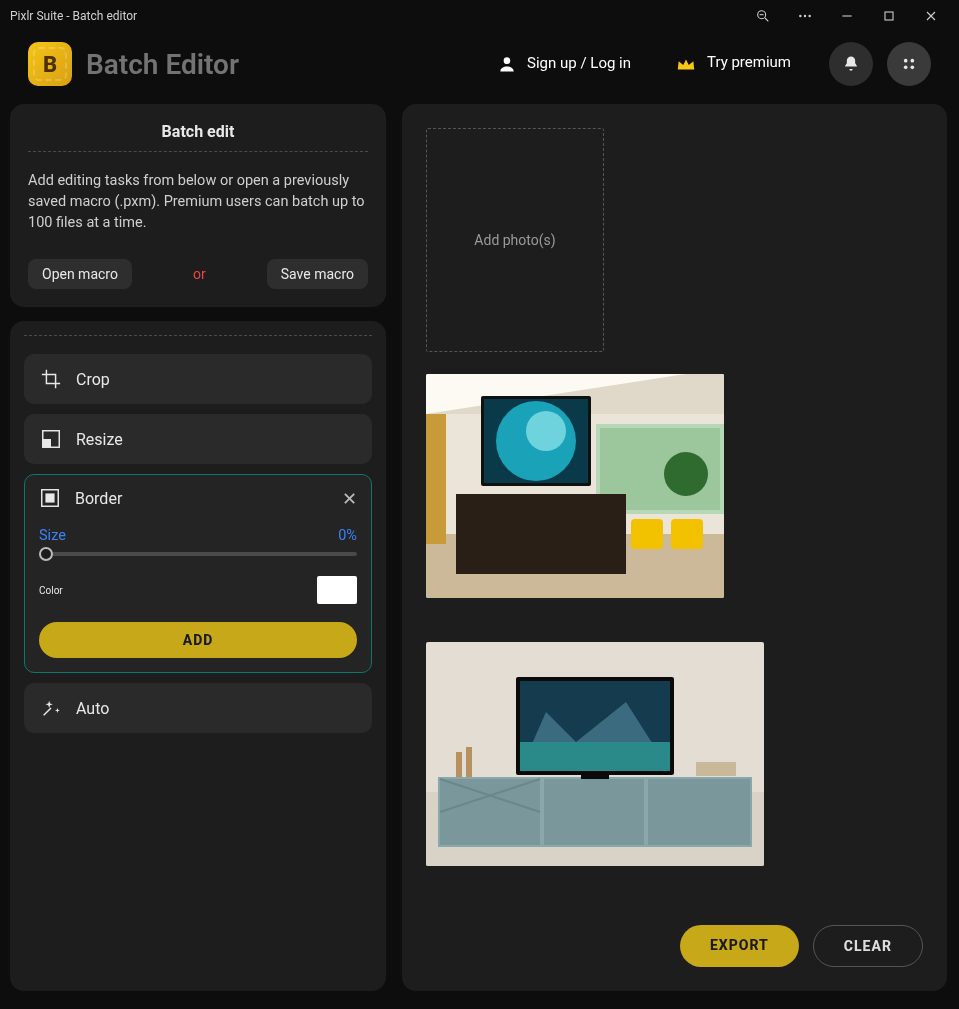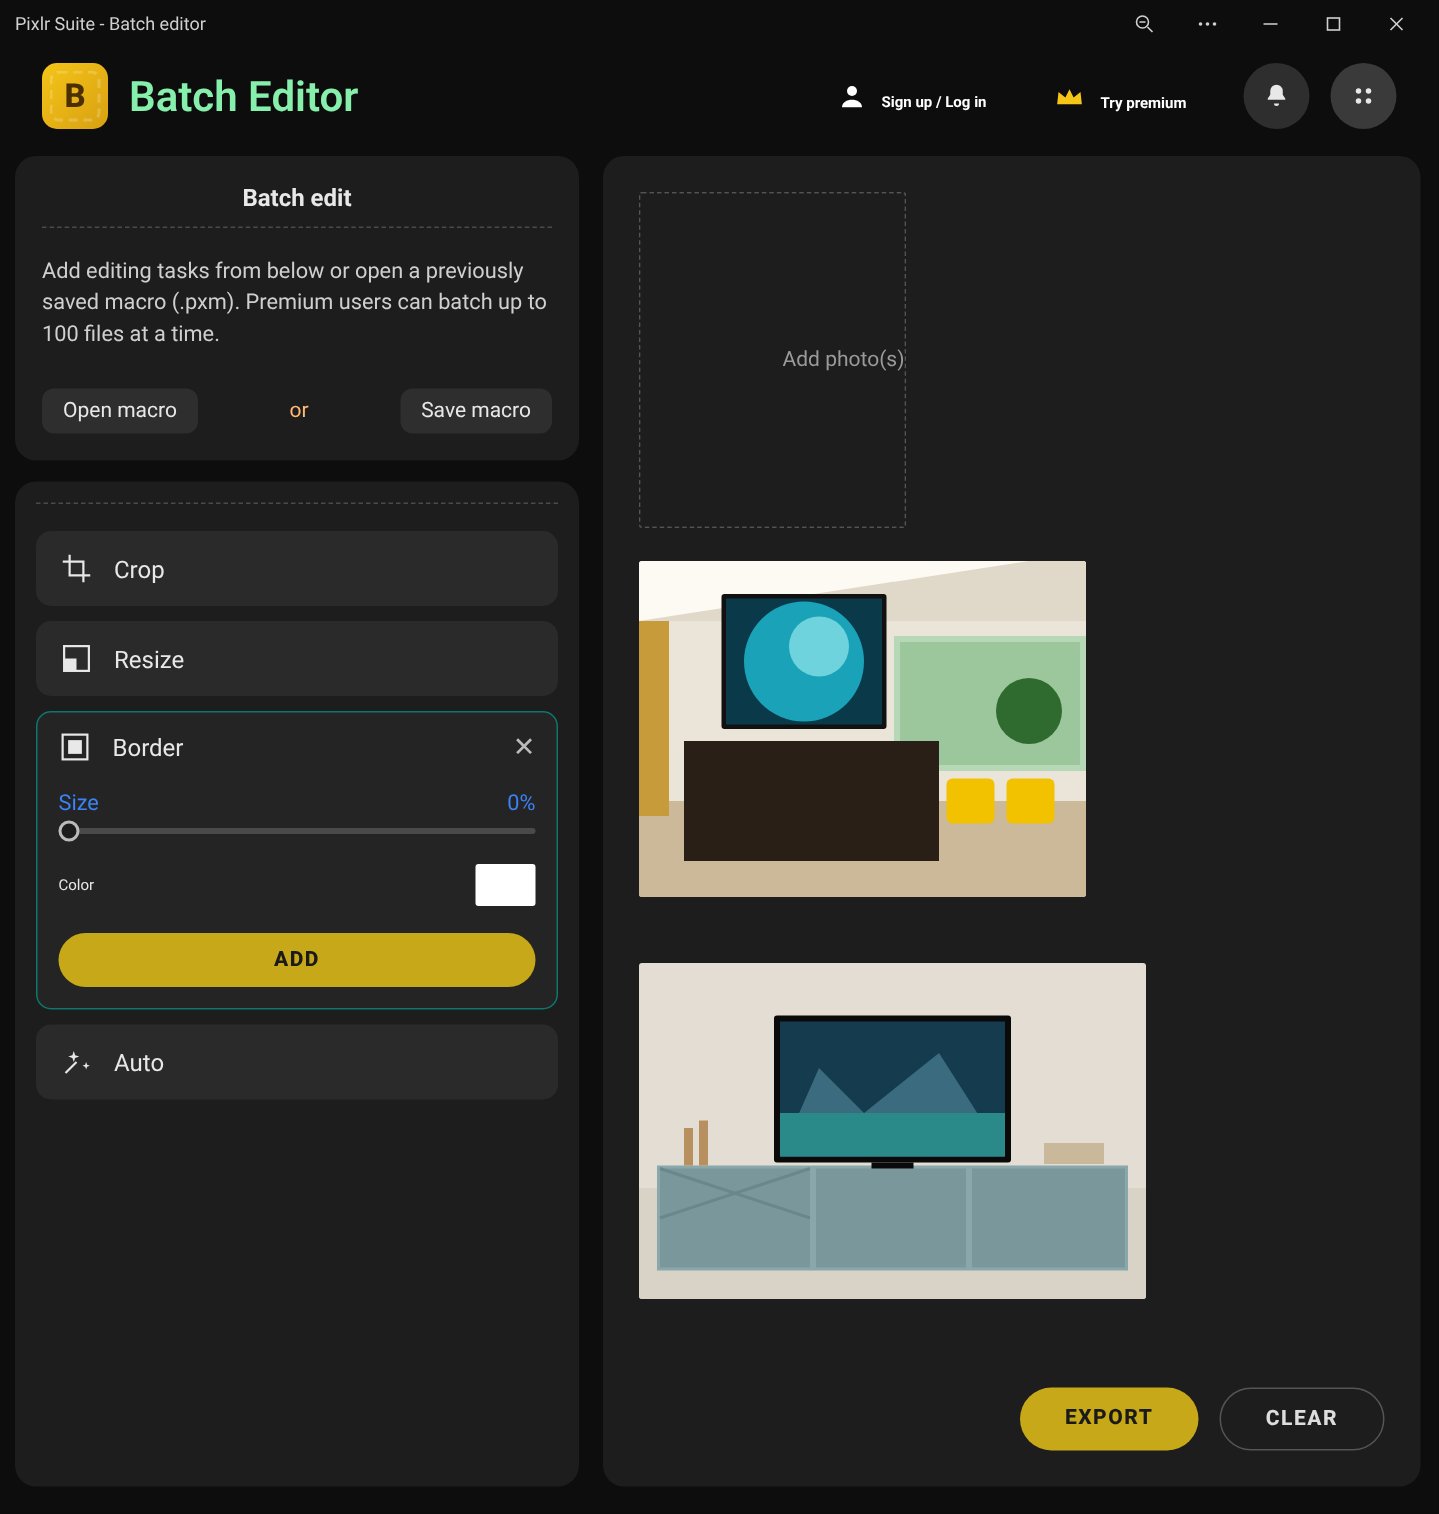--- a/index.html
+++ b/index.html
@@ -40,27 +40,27 @@
     font-weight: 800; color:#4a3000; font-size:22px;
     position: relative;
   }
   .logo::before {
     content:""; position:absolute; inset:5px;
     border:2px dashed #fff3; border-radius:6px;
   }
   .app-title {
     font-size: 28px;
     font-weight: 600;
-    color: #86efac;
+    color: #737373;
     text-align: right;
   }
   .header-spacer { flex:1; }
   .header-link {
-    display:flex; align-items:flex-end; gap:10px;
-    font-weight:700; font-size:10px; color:#fff;
+    display:flex; align-items:flex-start; gap:10px;
+    font-weight:400; font-size:15px; color:#fff;
     cursor:pointer;
   }
   .header-link.premium { color:#fff; }
   .crown { color:#f5c518; }
   .header-iconbtn {
     width:44px; height:44px; border-radius:50%;
     background:#2e2e2e; display:flex; align-items:center; justify-content:center;
     cursor:pointer;
   }
   .header-iconbtn.light { background:#3a3a3a; }
@@ -102,21 +102,21 @@
   .macro-row {
     display:flex; gap:16px; align-items:center; justify-content:space-between;
     font-size:14px;
   }
   .pill-btn {
     background:#2e2e2e;
     border-radius:8px;
     padding: 7px 14px;
     cursor:pointer;
   }
-  .or-text { color:#fdba74; }
+  .or-text { color:#ef4444; }
 
   
   .task-panel { background:#1d1d1d; border-radius:14px; padding:14px; flex:1; overflow:auto; }
   .task-panel-title {
     text-align:center; font-weight:700; font-size:16px;
     padding: 4px 0 10px 0;
   }
   .task-item {
     background:#2a2a2a;
     border-radius:10px;
@@ -181,21 +181,21 @@
   }
   .thumbs {
     flex:1; overflow:auto;
     display:flex; flex-wrap:wrap; gap:22px;
     align-content:flex-start;
   }
   .add-photos {
     width:178px; height:224px;
     border:1.5px dashed #555;
     border-radius:2px;
-    display:flex; align-items:center; justify-content:flex-end;
+    display:flex; align-items:center; justify-content:center;
     color:#9a9a9a; font-size:14px;
     cursor:pointer;
   }
   .thumb { border-radius:2px; overflow:hidden; }
   .thumb.t1 { width:298px; height:224px; }
   .thumb.t2 { width:338px; height:224px; margin-top:0; }
   .thumb.t3 { width:225px; height:224px; }
 
   
   .thumb-svg { width:100%; height:100%; display:block; }

